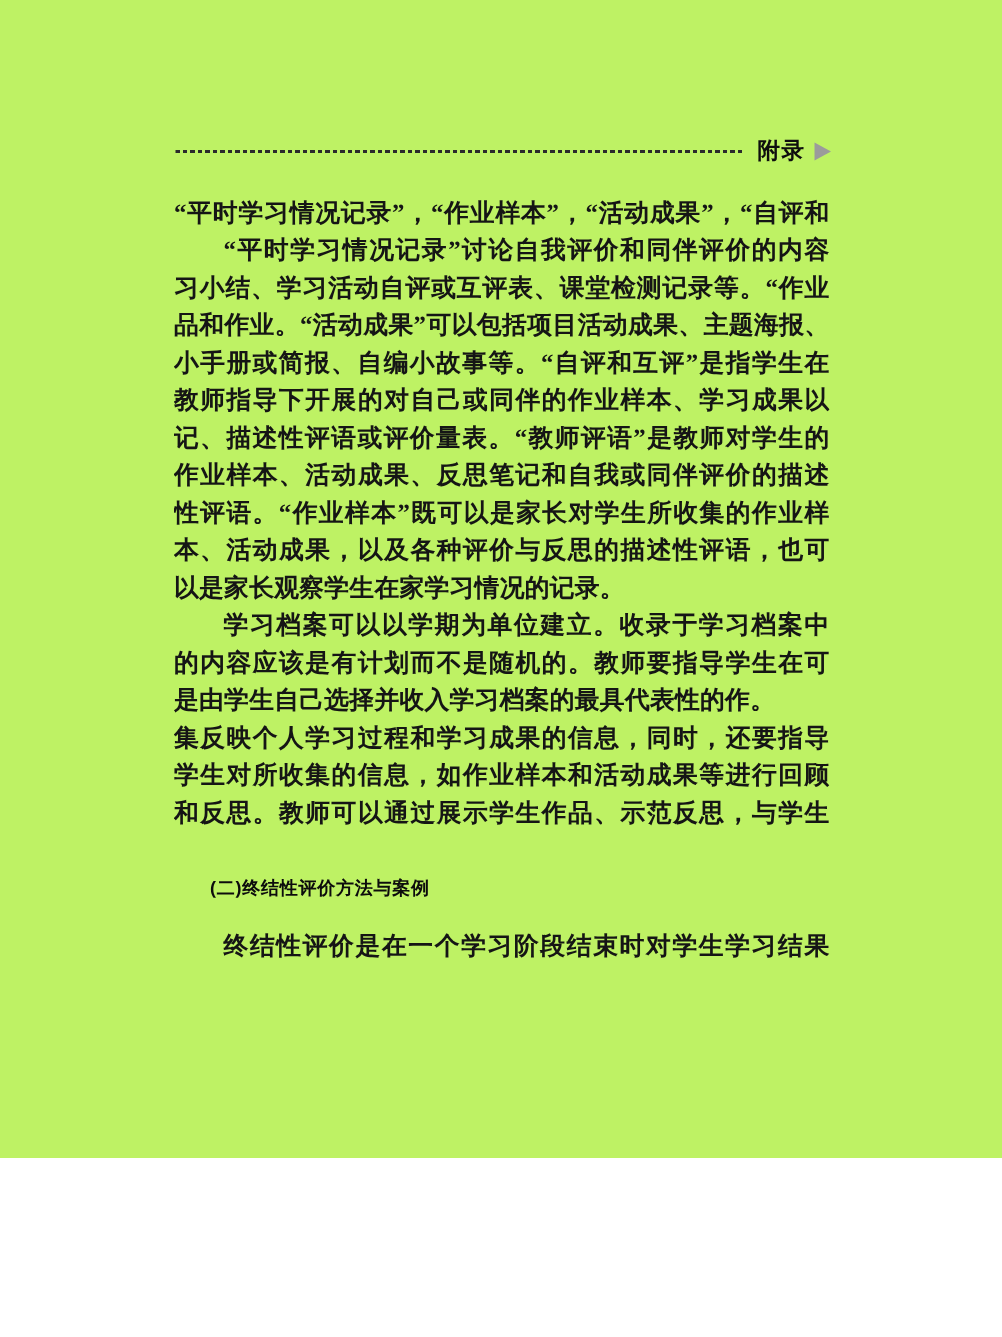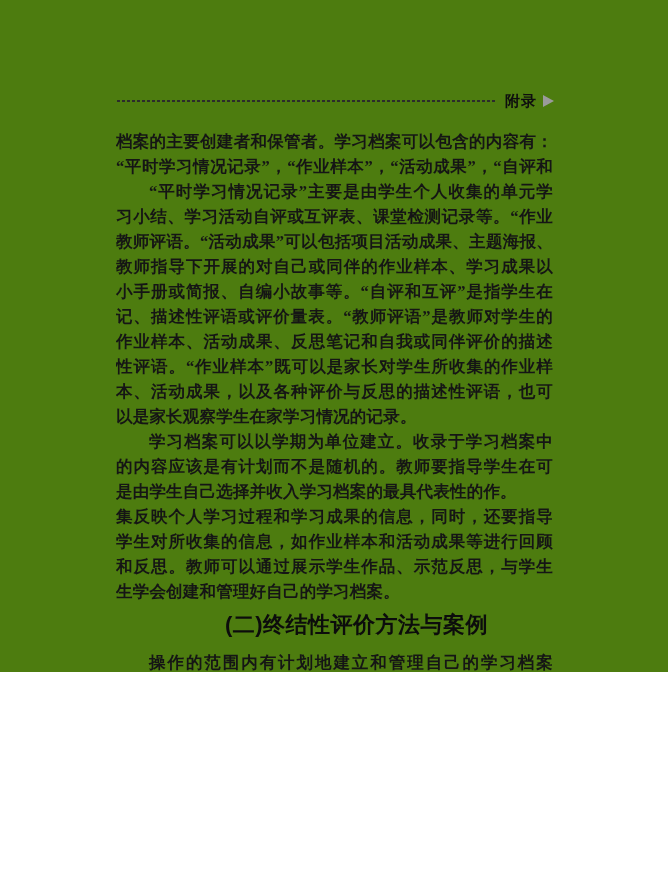--- a/index.html
+++ b/index.html
@@ -3,22 +3,22 @@
 <meta charset="utf-8">
 <style>
   html, body {
     margin: 0;
     padding: 0;
     background: #ffffff;
   }
   .page {
     position: relative;
     width: 668px;
-    height: 672px;
-    background: #4d7c0f;
+    height: 772px;
+    background: #bef264;
     overflow: hidden;
     font-family: "Liberation Serif", "DejaVu Serif", serif;
     color: #111111;
   }
   
   .header {
     position: absolute;
     left: 117px;
     top: 92px;
     width: 437px;
@@ -67,31 +67,30 @@
     overflow: hidden;
     white-space: normal;
     text-align: justify;
     text-align-last: justify;
     text-justify: inter-character;
     letter-spacing: 0.2px;
   }
   .line.indent { text-indent: 2em; }
   .line.last { text-align-last: left; }
   .heading {
-    margin-top: 8px;
+    margin-top: 26px;
     margin-bottom: 13px;
     height: 25px;
     line-height: 25px;
     padding-left: 2em;
     font-family: "Liberation Sans", "DejaVu Sans", sans-serif;
     font-weight: bold;
-    font-size: 22px;
+    font-size: 12px;
     color: #0c0c0c;
     letter-spacing: 0.5px;
-    text-align: center;
   }
   
   .page-number {
     position: absolute;
     left: 537px;
     top: 829px;
     font-size: 16.5px;
     font-weight: 700;
     color: #141414;
     letter-spacing: 1px;
@@ -104,47 +103,45 @@
 <div class="page">
 
   <div class="header">
     <div class="dotted-line"></div>
     <span class="header-label">附录</span>
     <span class="triangle"></span>
   </div>
 
   <div class="body-text">
       <div class="paragraph">
-        <div class="line">档案的主要创建者和保管者。学习档案可以包含的内容有：</div>
         <div class="line">“平时学习情况记录”，“作业样本”，“活动成果”，“自评和</div>
       </div>
       <div class="paragraph">
-        <div class="line indent">“平时学习情况记录”主要是由学生个人收集的单元学</div>
+        <div class="line indent">“平时学习情况记录”讨论自我评价和同伴评价的内容</div>
         <div class="line">习小结、学习活动自评或互评表、课堂检测记录等。“作业</div>
-        <div class="line">教师评语。“活动成果”可以包括项目活动成果、主题海报、</div>
+        <div class="line">品和作业。“活动成果”可以包括项目活动成果、主题海报、</div>
+        <div class="line">小手册或简报、自编小故事等。“自评和互评”是指学生在</div>
         <div class="line">教师指导下开展的对自己或同伴的作业样本、学习成果以</div>
-        <div class="line">小手册或简报、自编小故事等。“自评和互评”是指学生在</div>
         <div class="line">记、描述性评语或评价量表。“教师评语”是教师对学生的</div>
         <div class="line">作业样本、活动成果、反思笔记和自我或同伴评价的描述</div>
         <div class="line">性评语。“作业样本”既可以是家长对学生所收集的作业样</div>
         <div class="line">本、活动成果，以及各种评价与反思的描述性评语，也可</div>
         <div class="line last">以是家长观察学生在家学习情况的记录。</div>
       </div>
       <div class="paragraph">
         <div class="line indent">学习档案可以以学期为单位建立。收录于学习档案中</div>
         <div class="line">的内容应该是有计划而不是随机的。教师要指导学生在可</div>
         <div class="line last">是由学生自己选择并收入学习档案的最具代表性的作。</div>
       </div>
       <div class="paragraph">
         <div class="line">集反映个人学习过程和学习成果的信息，同时，还要指导</div>
         <div class="line">学生对所收集的信息，如作业样本和活动成果等进行回顾</div>
         <div class="line">和反思。教师可以通过展示学生作品、示范反思，与学生</div>
-        <div class="line last">生学会创建和管理好自己的学习档案。</div>
       </div>
       <div class="heading">(二)终结性评价方法与案例</div>
       <div class="paragraph">
-        <div class="line indent">操作的范围内有计划地建立和管理自己的学习档案</div>
+        <div class="line indent">终结性评价是在一个学习阶段结束时对学生学习结果</div>
       </div>
     </div>
 
   <div class="page-number">147</div>
 
 </div>
 
 </body></html>

